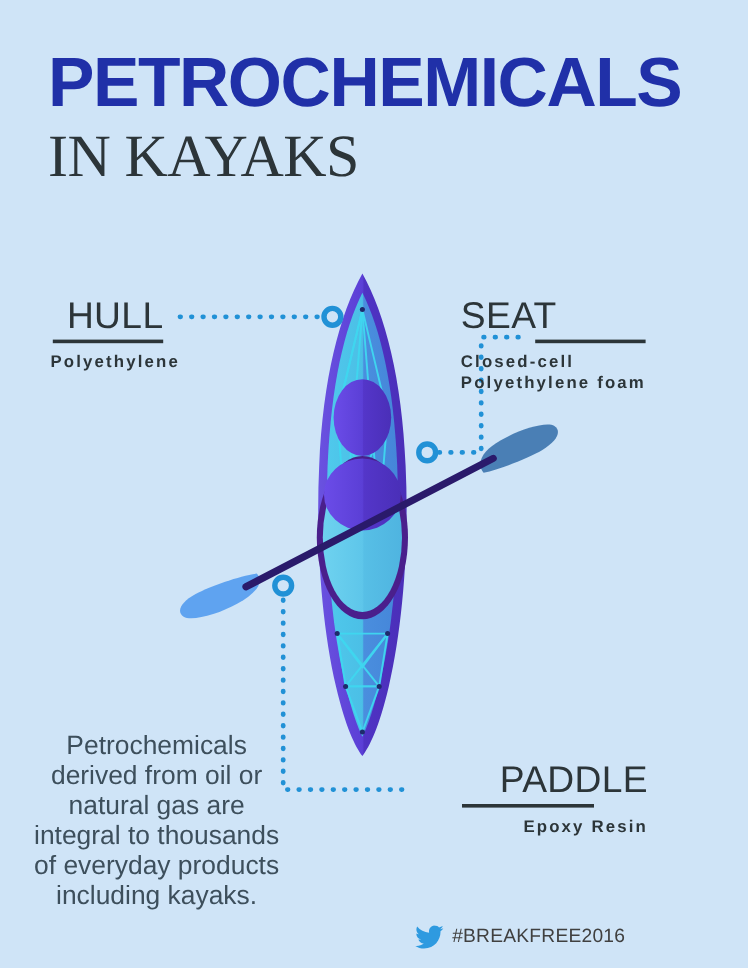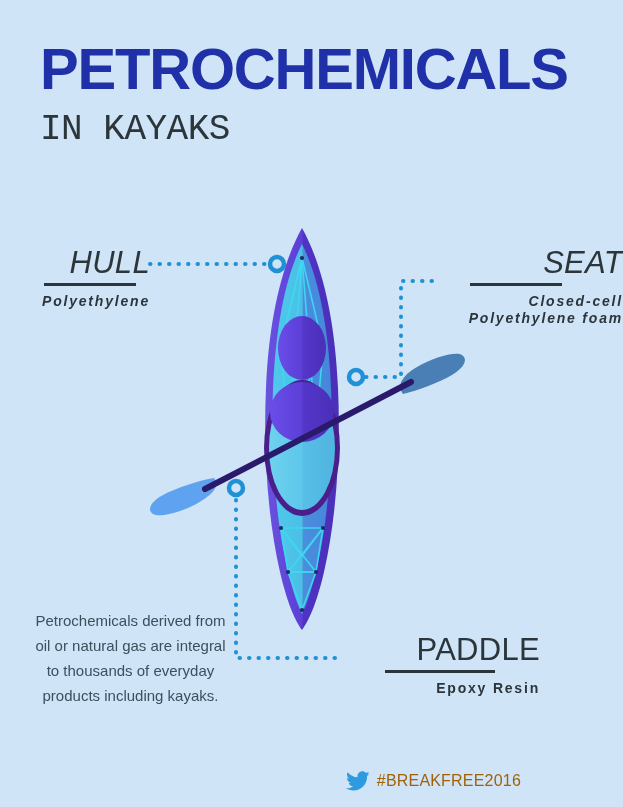--- a/index.html
+++ b/index.html
@@ -33,23 +33,23 @@
     font-family: "Liberation Sans", sans-serif;
     font-weight: bold;
     font-size: 58px;
     line-height: 58px;
     letter-spacing: -1.2px;
     color: #2030a8;
     margin: 0;
     white-space: nowrap;
   }
   .title-sub {
-    font-family: Liberation Mono, monospace;
+    font-family: Liberation Serif, serif;
     font-weight: normal;
-    font-size: 36px;
+    font-size: 50px;
     line-height: 56px;
     letter-spacing: -0.5px;
     color: #2c3539;
     margin: 0;
     margin-top: 4px;
     white-space: nowrap;
   }
 
   
   .callout { position: absolute; }
@@ -72,58 +72,58 @@
     font-weight: bold;
     font-size: 14px;
     line-height: 17px;
     letter-spacing: 1.8px;
     color: #2c3539;
     margin: 0;
     white-space: nowrap;
   }
 
   
-  .callout-hull { left: 42px; top: 246px; text-align: right; font-style: italic; }
+  .callout-hull { left: 42px; top: 246px; text-align: center; }
   .callout-hull .callout-rule { width: 92px; margin-left: 2px; }
 
   
-  .callout-seat { left: 408px; top: 246px; width: 215px; text-align: right; font-style: italic; }
+  .callout-seat { left: 384px; top: 246px; width: 215px; text-align: left; }
   .callout-seat .callout-rule { width: 92px; margin-left: auto; margin-right: auto; }
 
   
   .callout-paddle { left: 340px; top: 633px; width: 200px; text-align: right; }
   .callout-paddle .callout-rule { width: 110px; margin-left: auto; margin-right: auto; }
 
   
   .body-copy {
     position: absolute;
     left: 28px;
     top: 608px;
     width: 205px;
     text-align: center;
     font-family: "Liberation Sans", sans-serif;
-    font-size: 15px;
+    font-size: 22px;
     line-height: 25px;
     color: #3d4f5c;
   }
 
   
   .footer {
     position: absolute;
     right: 28px;
     bottom: 16px;
     display: flex;
     align-items: center;
     gap: 7px;
   }
   .footer-tag {
     font-family: "Liberation Sans", sans-serif;
     font-size: 16px;
     letter-spacing: 0.2px;
-    color: #a16207;
+    color: #404040;
   }
 
   
   #art {
     position: absolute;
     left: 0; top: 0;
     width: 623px;
     height: 807px;
     pointer-events: none;
   }

